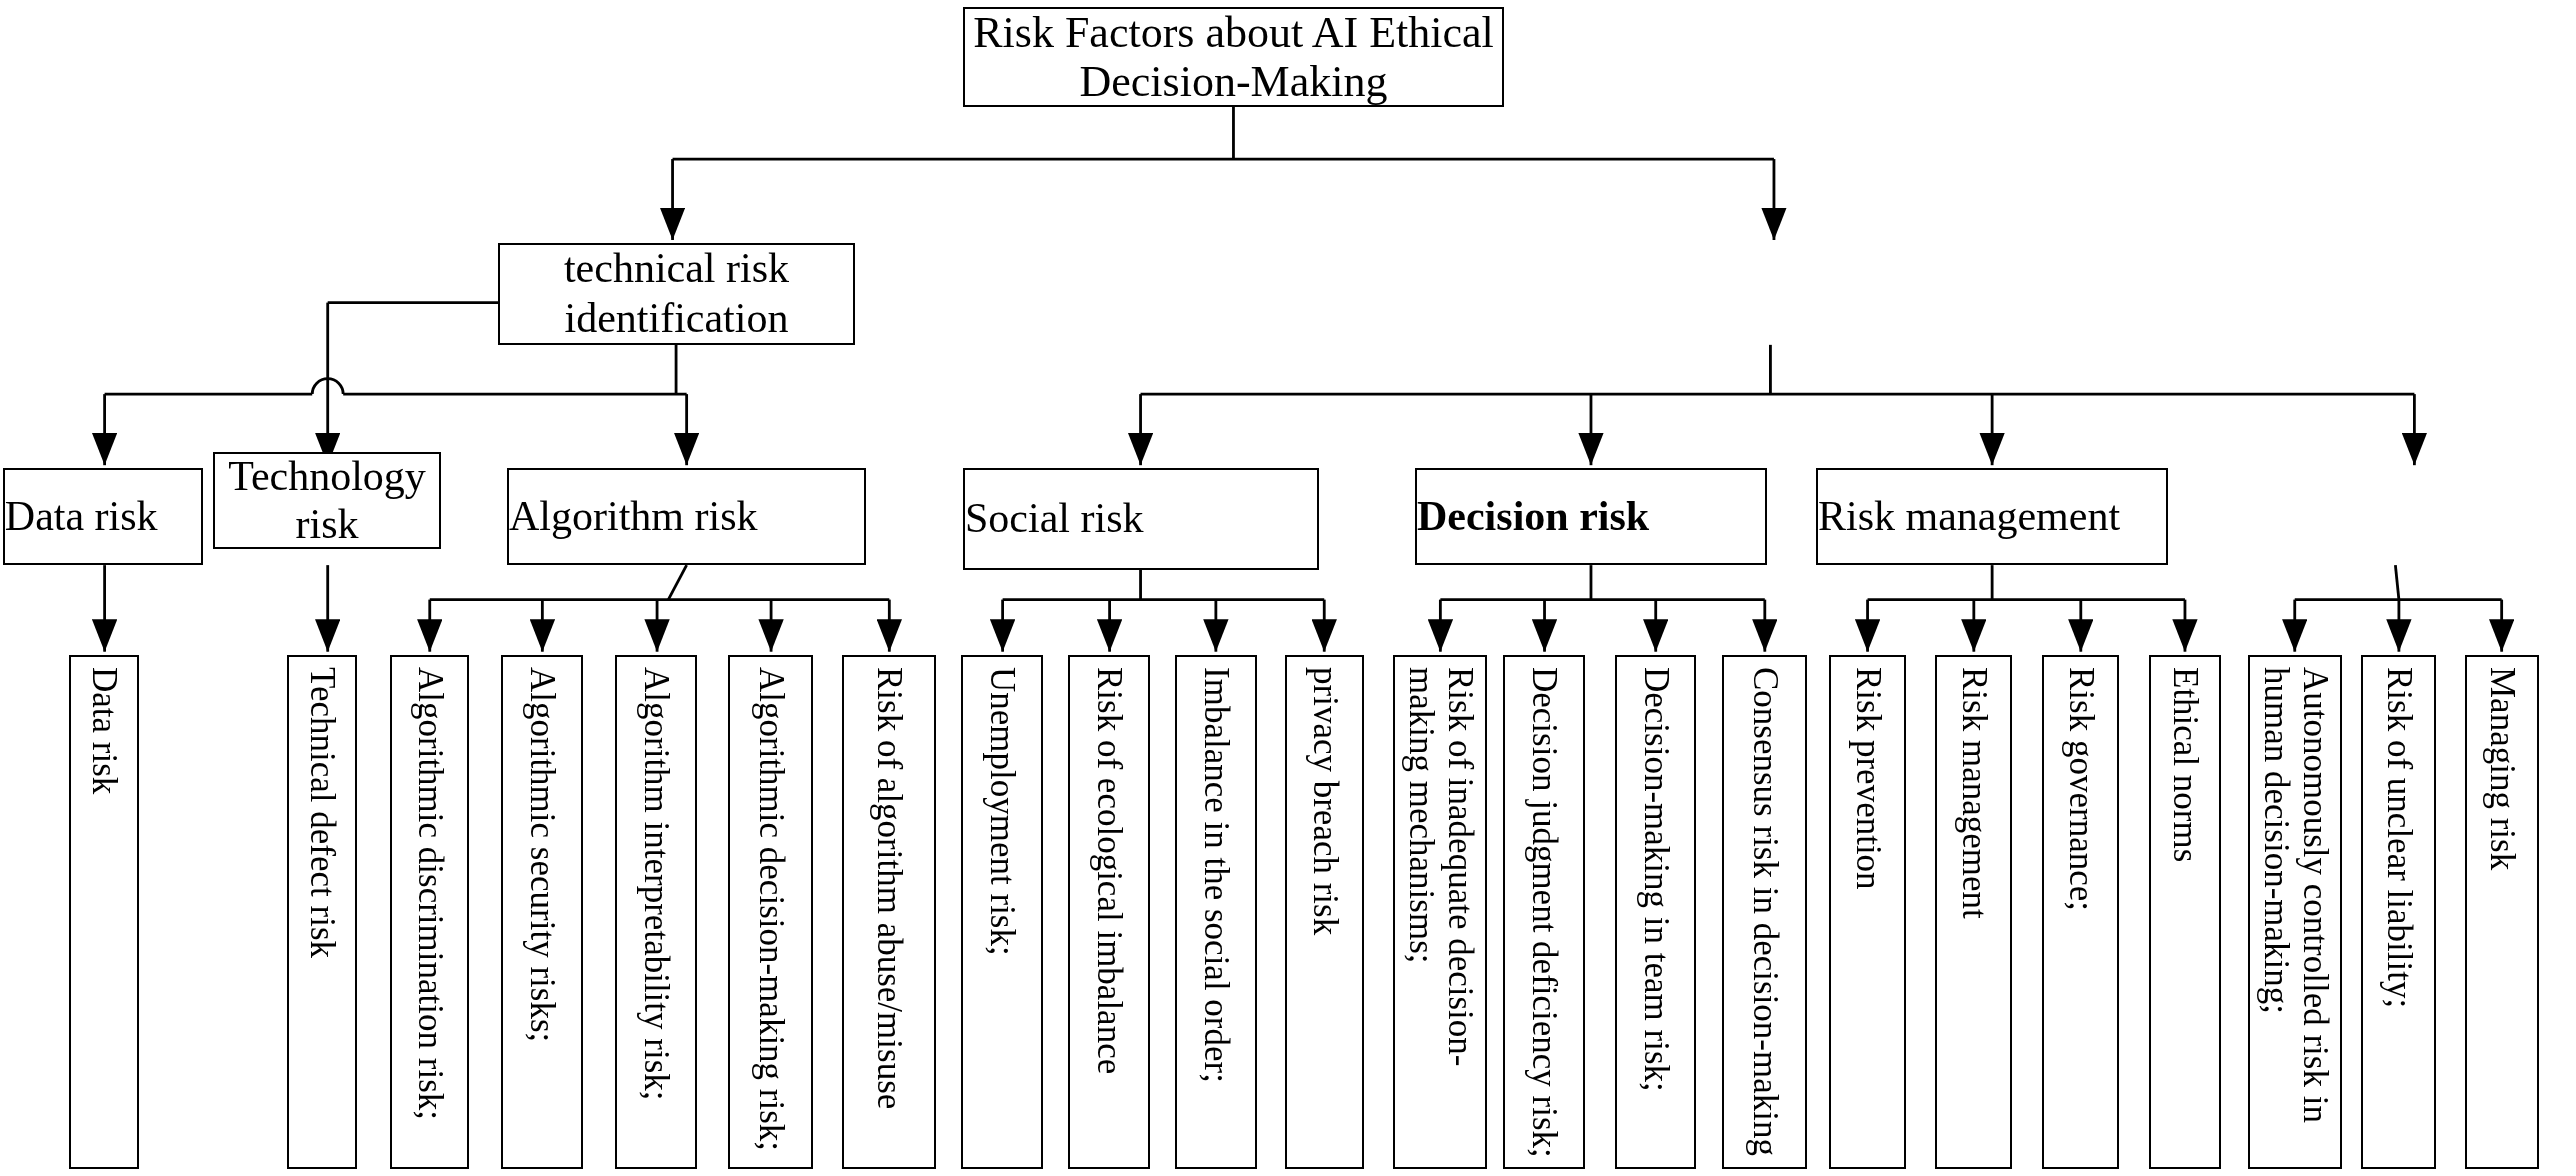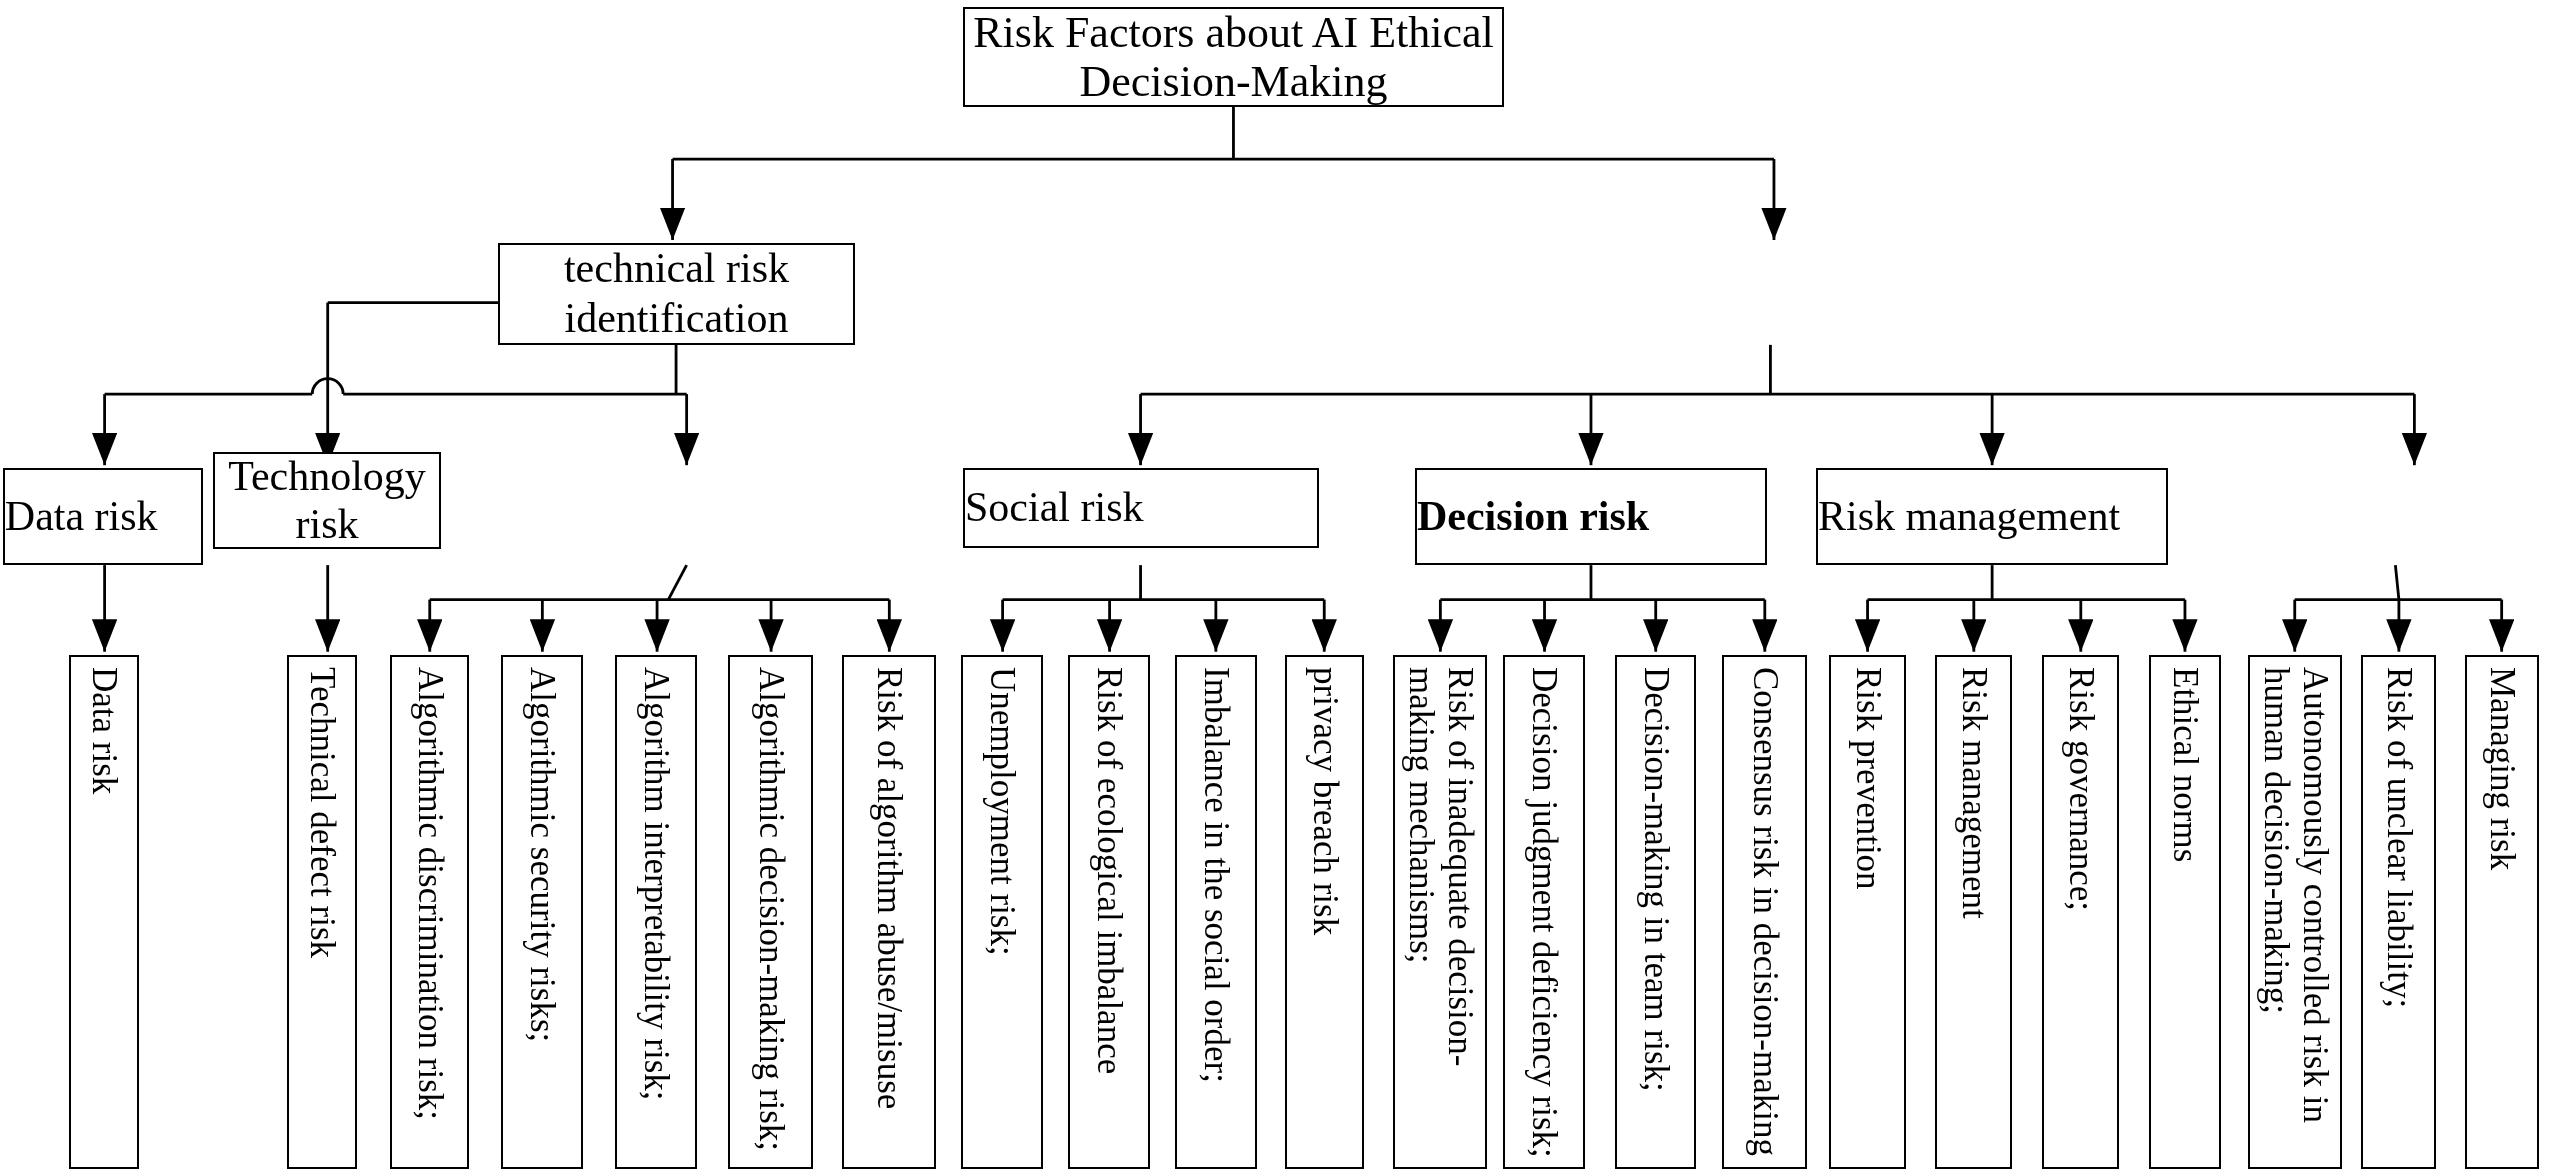--- a/index.html
+++ b/index.html
@@ -121,21 +121,24 @@
   <div class="box lvl2" style="left:498px; top:243px; width:357px; height:102px;">
     <span>technical risk identification</span>
   </div>
 
   <div class="box lvl3" style="left:2.8px; top:468px; width:200px; height:97px;">
     <span>Data risk</span>
   </div>
   <div class="box lvl3" style="left:213px; top:452px; width:228px; height:97px;">
     <span>Technology risk</span>
   </div>
-  <div class="box lvl3" style="left:963px; top:468px; width:356px; height:80px;">
+  <div class="box lvl3" style="left:507px; top:468px; width:359px; height:97px;">
+    <span>Algorithm risk</span>
+  </div>
+  <div class="box lvl3" style="left:963px; top:468px; width:356px; height:102px;">
     <span>Social risk</span>
   </div>
   <div class="box lvl3" style="left:1415px; top:468px; width:352px; height:97px;font-weight:bold;">
     <span>Decision risk</span>
   </div>
   <div class="box lvl3" style="left:1816px; top:468px; width:352px; height:97px;">
     <span>Risk management</span>
   </div>
 
   <div class="box leaf" style="left:69px; top:655px; width:70px; height:514px;">

